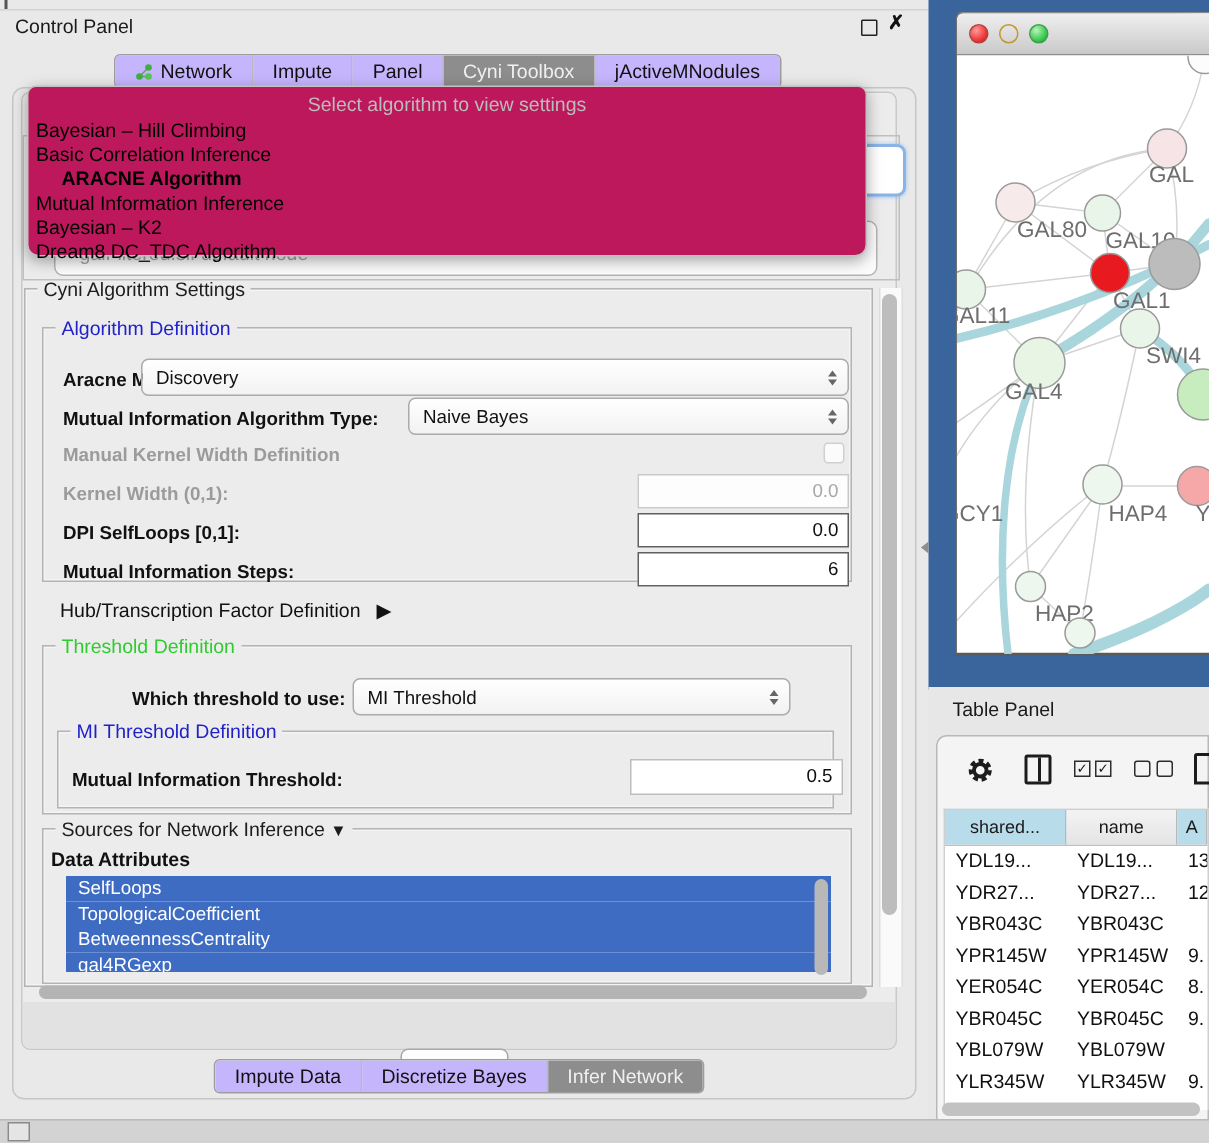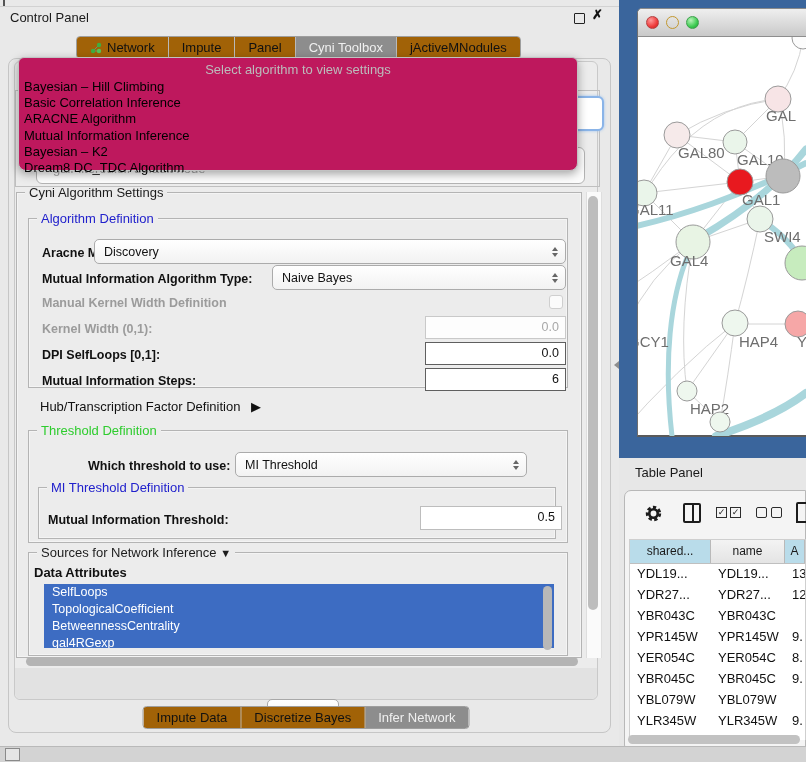--- a/index.html
+++ b/index.html
@@ -5,21 +5,21 @@
   html,body{margin:0;padding:0;}
   .screen{position:relative;width:806px;height:762px;background:#e9e9e9;overflow:hidden;
     font-family:"Liberation Sans",sans-serif;-webkit-font-smoothing:antialiased;}
   .abs{position:absolute;}
   
   .cp-topline{left:0;top:6px;width:619px;height:1px;background:#d2d2d2;}
   .cp-title{left:10px;top:10px;font-size:13px;color:#1a1a1a;}
   .float-btn{left:574px;top:13px;width:9px;height:9px;border:1.5px solid #222;border-radius:1px;background:transparent;}
   .close-btn{left:592px;top:7px;font-size:13px;font-weight:bold;color:#111;}
   .tabgroup{display:inline-flex;border:1px solid #9e9e9e;border-radius:4px;overflow:hidden;background:#f5f5f5;height:23px;box-sizing:border-box;}
-  .tab{display:flex;align-items:center;gap:5px;padding:0 13px;font-size:13px;color:#111;border-right:1px solid #b9b9b9;background:#a16207;white-space:nowrap;}
+  .tab{display:flex;align-items:center;gap:5px;padding:0 13px;font-size:13px;color:#111;border-right:1px solid #b9b9b9;background:#c4b5fd;white-space:nowrap;}
   .tab:last-child{border-right:none;}
   .tab.sel{background:var(--seltab,#8d8d8d);color:#f0f0f0;}
   .outer-panel{left:8px;top:58px;width:603px;height:675px;border:1px solid #c6c6c6;border-radius:8px;background:#e9e9e9;box-sizing:border-box;}
   .inner-panel{left:14px;top:61px;width:584px;height:639px;border:1px solid #c9c9c9;border-radius:6px;background:#ececec;box-sizing:border-box;}
   .apply-strip{left:15px;top:668px;width:582px;height:31px;background:#e2e2e2;border-radius:0 0 6px 6px;}
   
   .grp{position:absolute;border:1px solid #b4b4b4;box-shadow:inset 0 0 0 1px #f4f4f4;box-sizing:border-box;}
   .grp-title{position:absolute;top:-8px;left:8px;background:#ececec;padding:0 4px;font-size:13px;color:#1c1c1c;white-space:nowrap;}
   .t-blue{color:var(--tblue,#2121cc);}
   .t-green{color:var(--tgreen,#2ecc2e);}
@@ -38,21 +38,21 @@
   .attr-item{height:17px;line-height:17px;background:var(--selblue,#3d6cc2);color:#fff;font-size:12.5px;padding-left:8px;white-space:nowrap;}
   .list-scroll{position:absolute;width:9px;border-radius:5px;background:#b8b8b8;}
   .hscroll{position:absolute;height:9px;border-radius:5px;background:#b4b4b4;}
   .vscroll-track{position:absolute;background:#fafafa;border-left:1px solid #dedede;border-right:1px solid #dedede;}
   .vscroll-thumb{position:absolute;background:#bdbdbd;border-radius:6px;}
   .btn{position:absolute;background:linear-gradient(#ffffff,#f1f1f1);border:1px solid #a8a8a8;border-radius:5px;font-size:13px;color:#111;display:flex;align-items:center;justify-content:center;box-sizing:border-box;}
   
   .popup{left:18px;top:57px;width:560px;height:114px;background:#be185d;border:1px solid #c2c2c2;border-radius:6px 6px 8px 8px;box-shadow:0 3px 10px rgba(0,0,0,.35);z-index:50;box-sizing:border-box;}
   .popup-prompt{text-align:center;font-size:13px;color:#bcbcbc;padding-top:4px;height:17px;}
   .popup-item{font-size:13px;color:#000;padding-left:5px;height:16.2px;line-height:16.2px;white-space:nowrap;}
-  .popup-item.bold{font-weight:normal;}
+  .popup-item.bold{font-weight:bold;margin-left:17px;}
   .focus-frag{left:536px;top:96px;width:64px;height:31px;border:2px solid #8ab4e8;border-radius:6px;background:#fff;z-index:40;box-shadow:0 0 3px #9cc2ee;}
   .bg-combo{left:36px;top:147px;width:549px;height:37px;border:1px solid #b3b3b3;border-radius:6px;background:#fcfcfc;z-index:5;box-sizing:border-box;}
   .bg-combo span{position:absolute;left:16px;bottom:7px;font-size:13px;color:#a6a6a6;}
   .bg-etched{left:15px;top:90px;width:585px;height:97px;border:1px solid #bfbfbf;z-index:2;box-sizing:border-box;}
   
   .desktop{left:619px;top:0;width:187px;height:460px;background:var(--deskblue,#3a659c);}
   .netwin{left:637px;top:8px;width:169px;height:429px;background:#fff;border-left:1px solid #6f6f6f;border-top:1px solid #8a8a8a;border-bottom:2px solid #5a5a5a;border-radius:5px 0 0 0;box-sizing:border-box;}
   .net-titlebar{position:absolute;left:0;top:0;width:100%;height:27px;background:linear-gradient(#efefef,#c9c9c9);border-bottom:1px solid #8e8e8e;border-radius:5px 0 0 0;}
   .light{position:absolute;top:7px;width:13px;height:13px;border-radius:50%;box-sizing:border-box;}
   .net-canvas{position:absolute;left:0;top:28px;width:168px;height:399px;overflow:hidden;}

